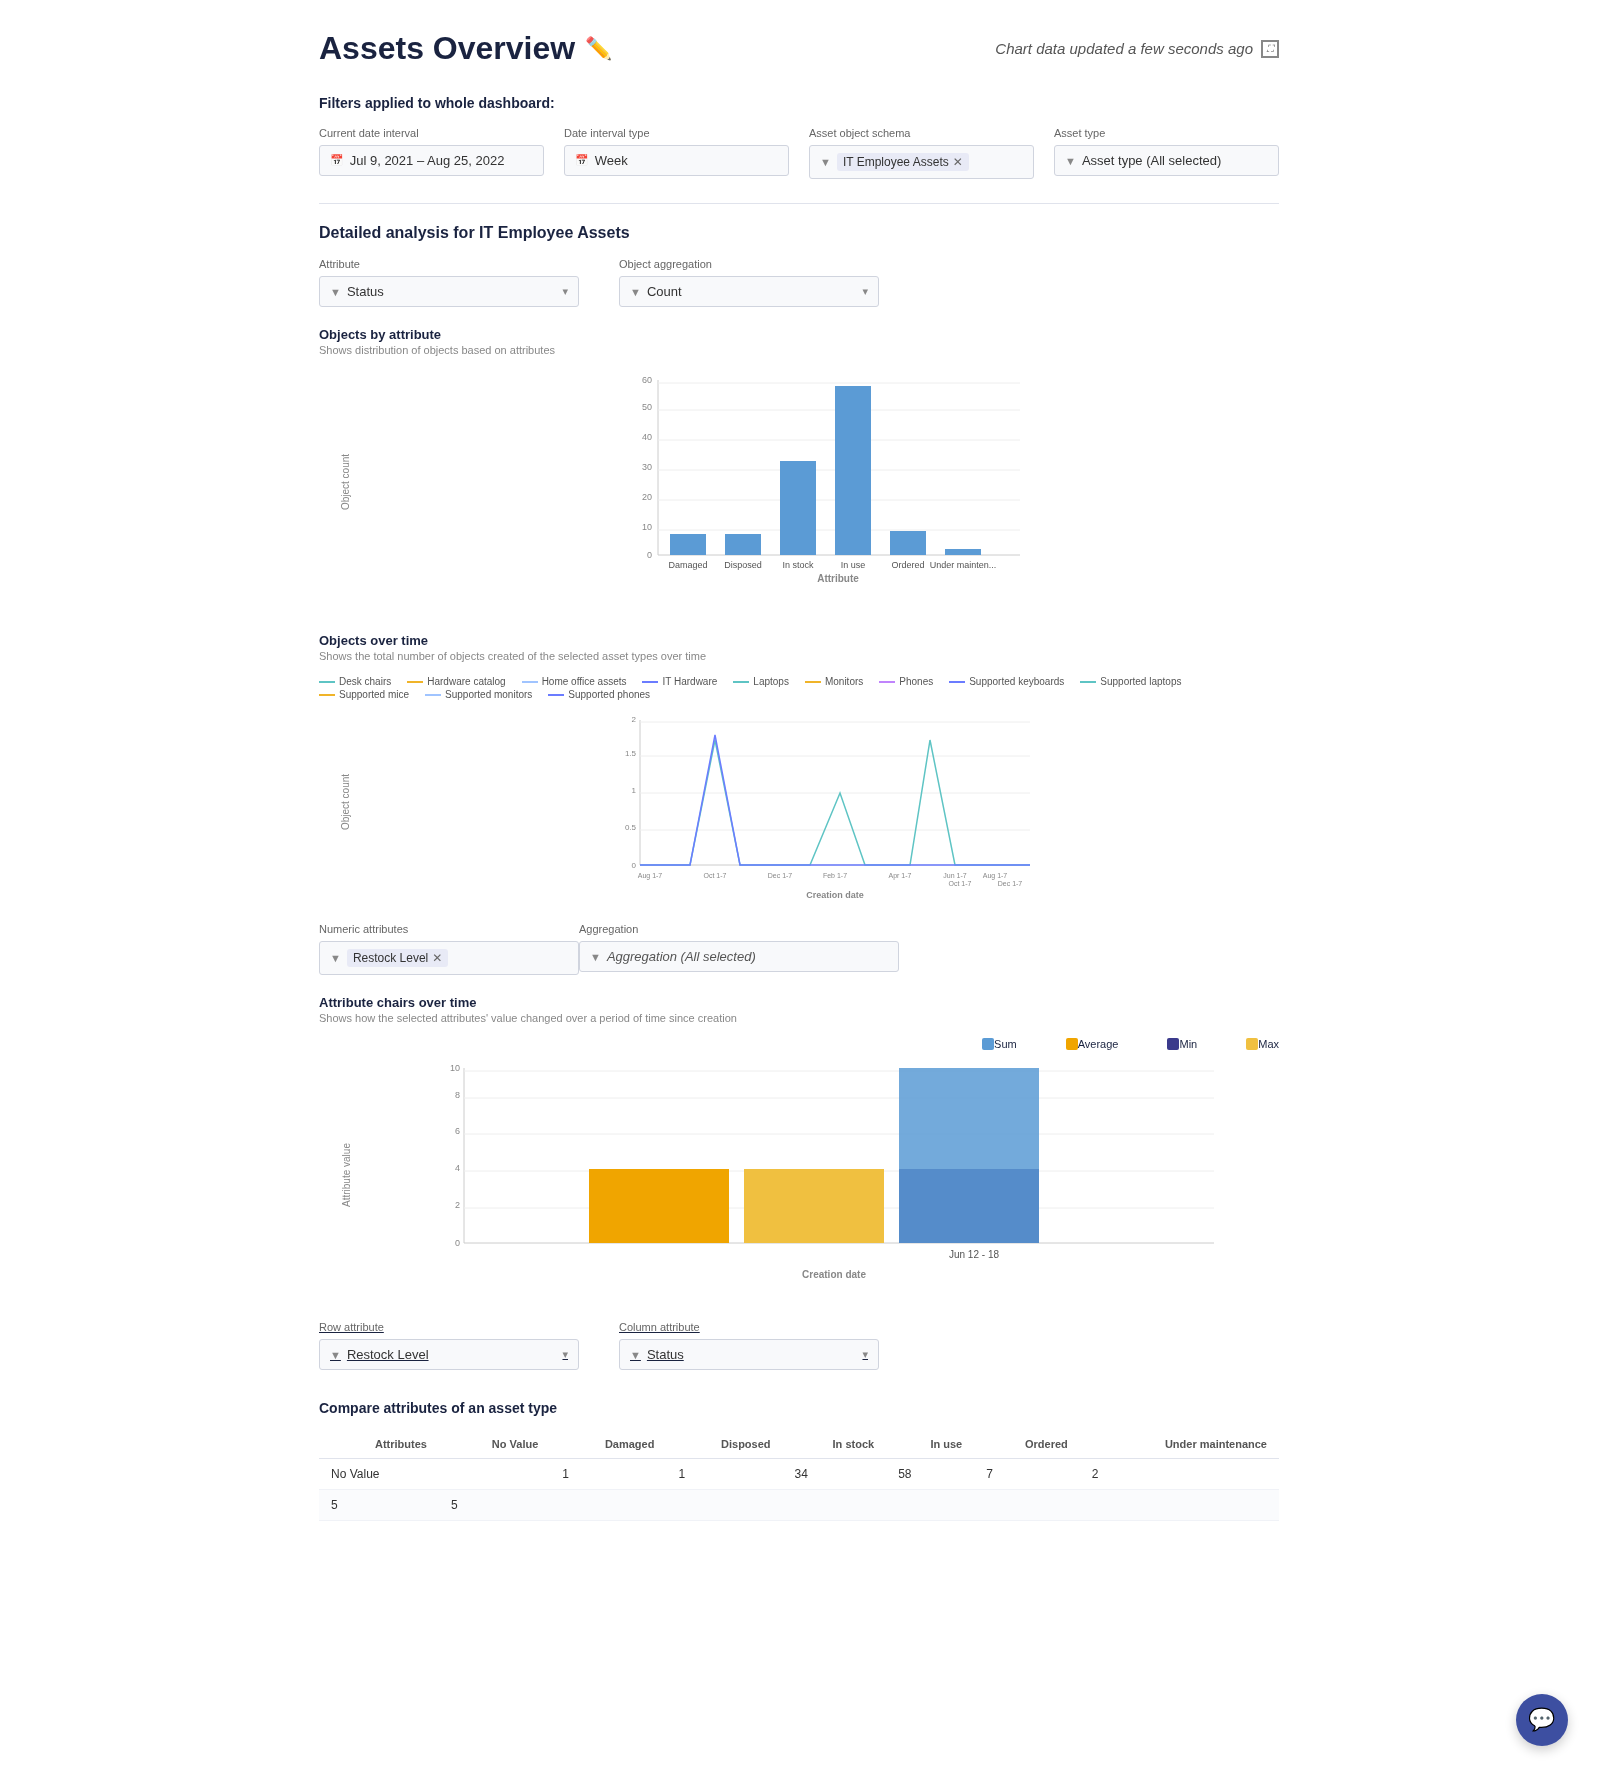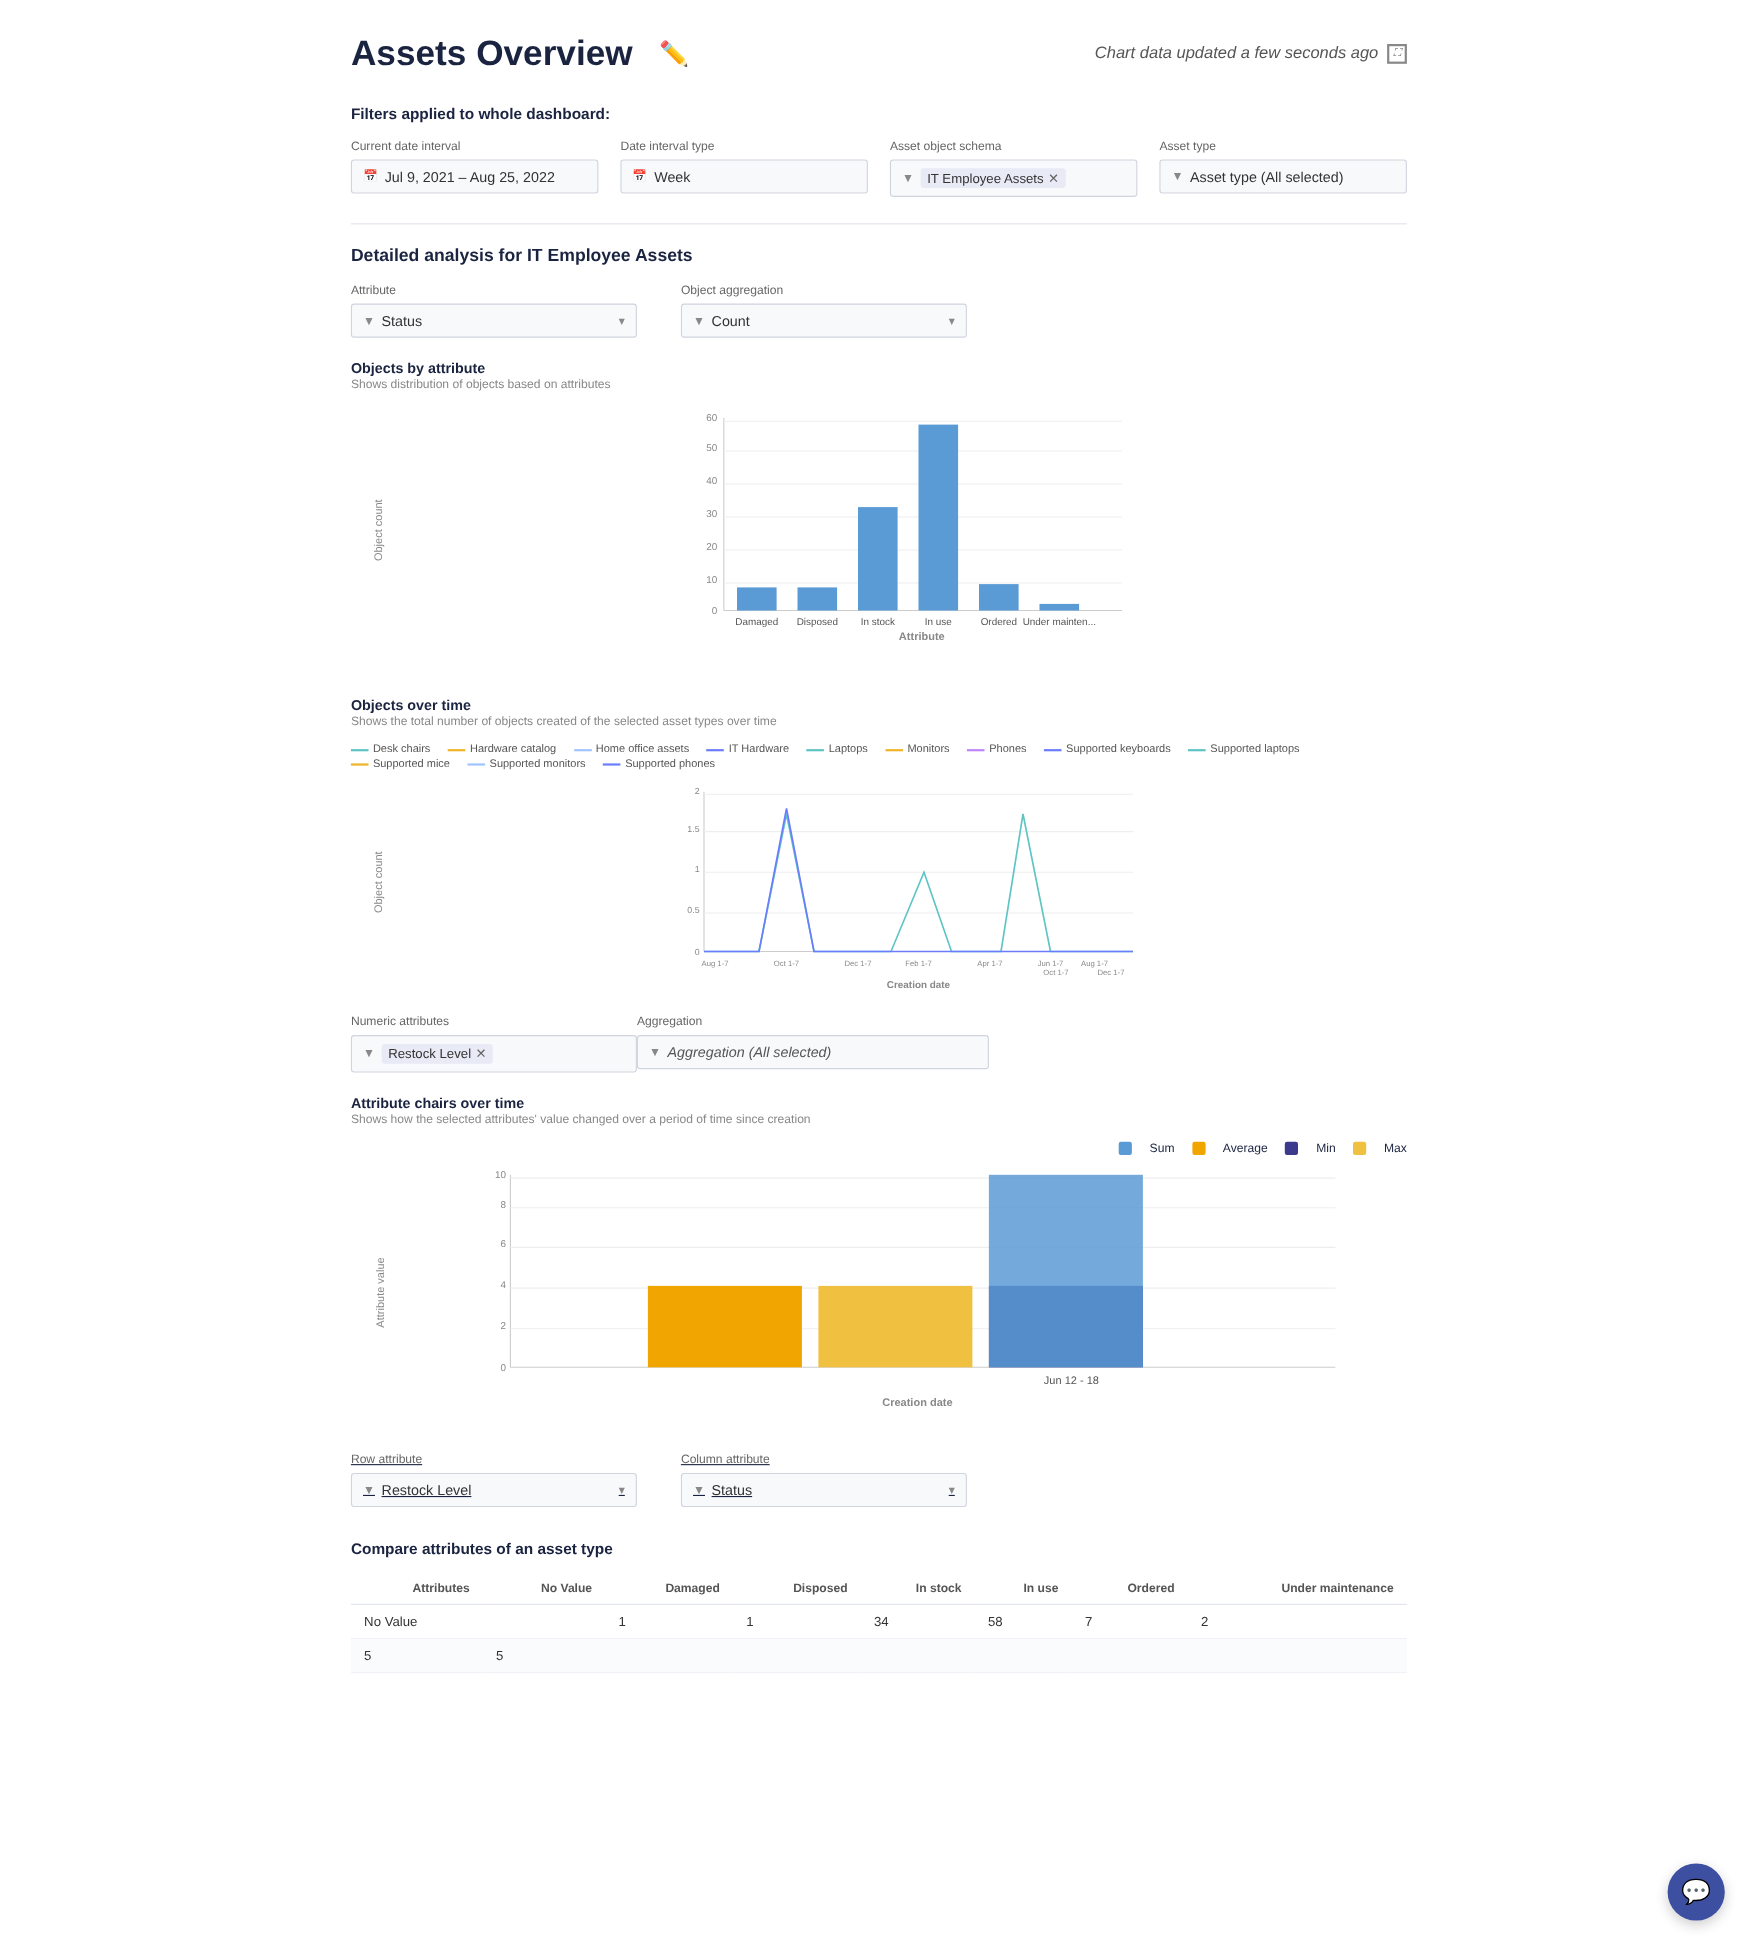--- a/index.html
+++ b/index.html
@@ -1,21 +1,21 @@
 <!DOCTYPE html>
 <html><head>
   <meta charset="utf-8">
   <style>
     * { box-sizing: border-box; margin: 0; padding: 0; }
     body { font-family: -apple-system, BlinkMacSystemFont, 'Segoe UI', sans-serif; background: #fff; color: #1a2340; font-size: 13px; }
     .page { max-width: 1040px; margin: 0 auto; padding: 30px 40px; }
     
     
     .header { display: flex; justify-content: space-between; align-items: center; margin-bottom: 28px; }
-    .page-title { font-size: 32px; font-weight: 700; color: #1a2340; display: flex; align-items: center; gap: 24px; }
+    .page-title { font-size: 32px; font-weight: 700; color: #1a2340; display: flex; align-items: center; gap: 10px; }
     .edit-icon { color: #666; font-size: 22px; cursor: pointer; }
     .chart-updated { font-style: italic; color: #555; font-size: 15px; display: flex; align-items: center; gap: 8px; }
     .expand-icon { border: 2px solid #888; width: 18px; height: 18px; display: inline-flex; align-items: center; justify-content: center; font-size: 10px; }
 
     
     .filters-heading { font-size: 14px; font-weight: 700; margin-bottom: 16px; }
     .filters-row { display: flex; gap: 20px; margin-bottom: 24px; }
     .filter-group { flex: 1; }
     .filter-label { font-size: 11px; color: #666; margin-bottom: 6px; }
     .filter-input { border: 1px solid #d0d4de; border-radius: 3px; padding: 7px 10px; width: 100%; background: #f8f9fb; display: flex; align-items: center; gap: 6px; font-size: 13px; color: #333; }
@@ -49,21 +49,21 @@
     
     .num-attr-row { display: flex; margin-bottom: 20px; }
     .num-attr-group { flex: 1; max-width: 260px; }
     .agg-group { flex: 1; max-width: 320px; }
 
     
     .chart-panel-full { width: 100%; margin-bottom: 30px; }
 
     
     .legend-right { display: flex; justify-content: flex-end; gap: 16px; margin-bottom: 8px; }
-    .legend-box { display: flex; align-items: center; gap: 16px; font-size: 11px; }
+    .legend-box { display: flex; align-items: center; gap: 0; font-size: 11px; margin-left: 33px; }
     .legend-sq { width: 12px; height: 12px; border-radius: 2px; }
 
     
     .table-section { margin-top: 30px; }
     .row-col-row { display: flex; gap: 40px; margin-bottom: 16px; text-decoration: underline; }
     .compare-heading { font-size: 14px; font-weight: 700; margin-bottom: 14px; }
     table { width: 100%; border-collapse: collapse; font-size: 12px; }
     table th { text-align: right; padding: 8px 12px; color: #555; font-weight: 600; font-size: 11px; border-bottom: 1px solid #e0e3ec; }
     table td { padding: 8px 12px; border-bottom: 1px solid #f0f2f7; color: #333; }
     table tr:nth-child(even) td { background: #fafbfd; }

